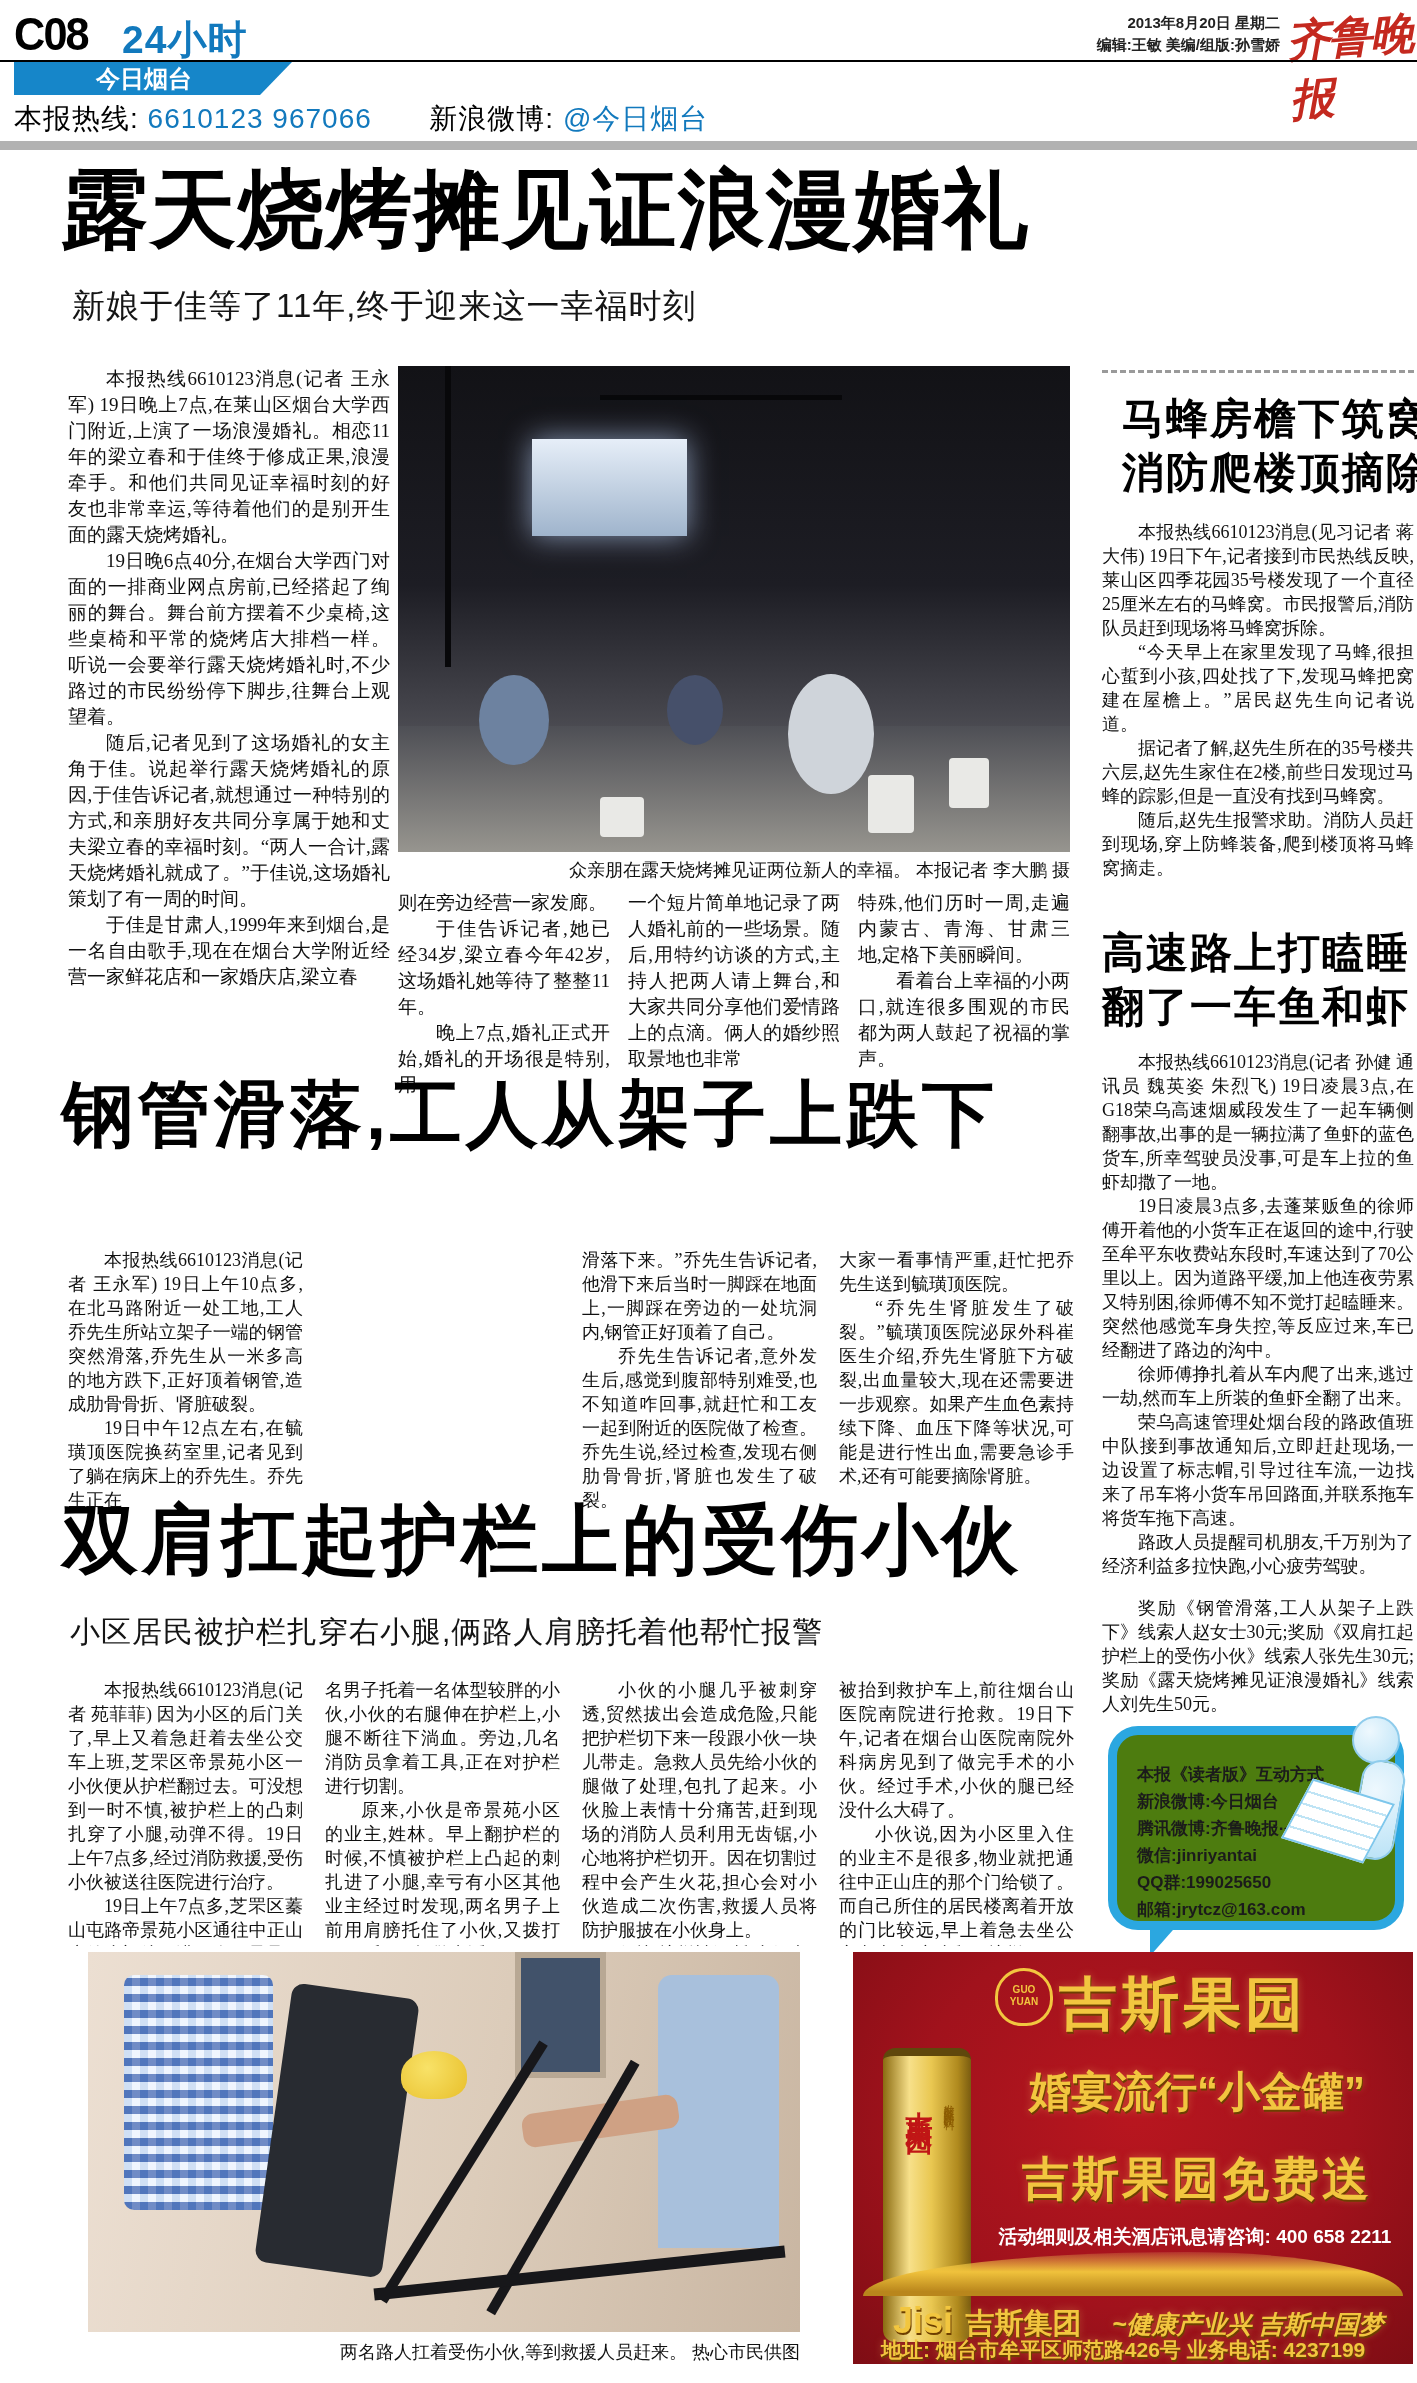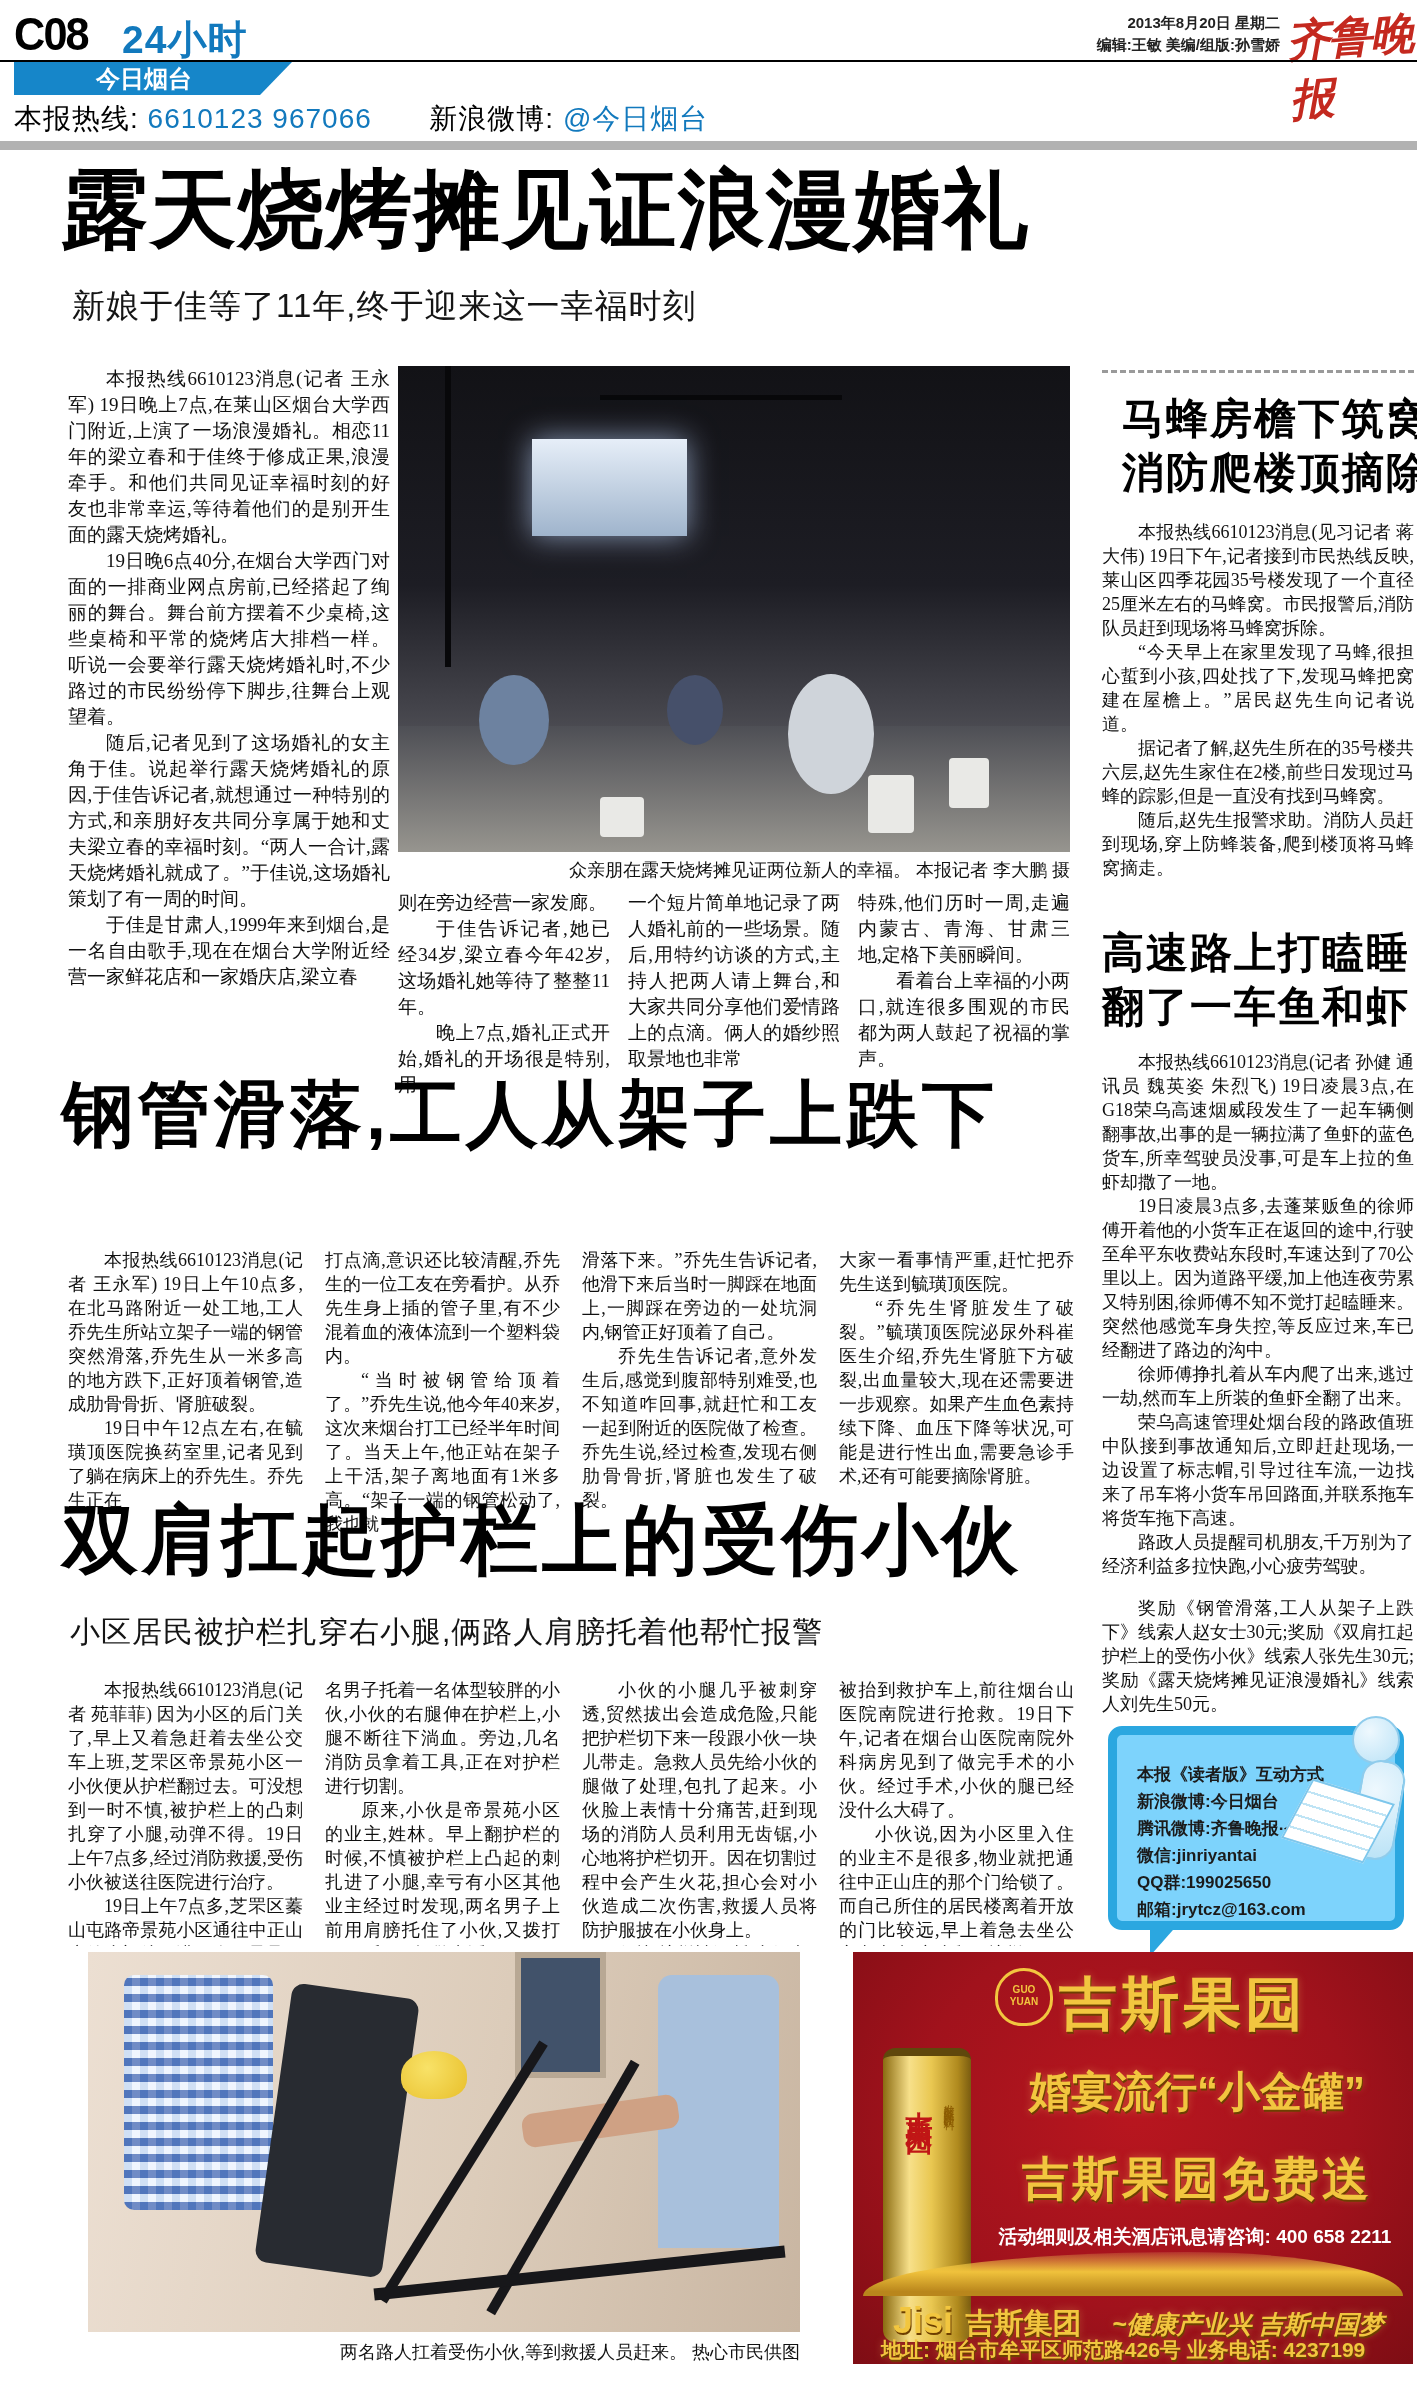--- a/index.html
+++ b/index.html
@@ -53,21 +53,21 @@
   .p2-plaid{background:
       repeating-linear-gradient(0deg,rgba(70,105,180,.75) 0 8px,rgba(240,246,255,.75) 8px 16px),
       repeating-linear-gradient(90deg,#6f9bd4 0 8px,#eef3fb 8px 16px);border-radius:10px;}
   .p2-jacket{background:#282b31;border-radius:12px;}
   .p2-helmet{background:radial-gradient(circle at 40% 35%,#f8e268,#e8bf2a);border-radius:50% 50% 40% 40%;}
   .p2-bar{background:#17171a;}
   .p2-man{background:#a8c0dc;border-radius:14px 14px 0 0;}
   .p2-skin{background:#cfa184;border-radius:12px;}
 
   
-  .bubble{background:#7dd3fc;border:9px solid #2ba7e0;border-radius:14px;box-sizing:border-box;}
+  .bubble{background:#4d7c0f;border:9px solid #2ba7e0;border-radius:30px;box-sizing:border-box;}
   .bubble-tail{width:0;height:0;border-top:34px solid #2ba7e0;border-right:30px solid transparent;}
   .bubble-line{font-size:17px;font-weight:700;color:#1b1b1b;line-height:27px;}
   .fig-part{background:radial-gradient(circle at 35% 30%,#eef8fe,#b9e2f6);border:2px solid #8fccec;}
   .fig-paper{background:#fff;border:2px solid #7ec7ec;
       background-image:repeating-linear-gradient(0deg,transparent 0 10px,#bfe4f5 10px 12px);}
 
   
   .ad{background:radial-gradient(ellipse at 50% 40%,#b8161f 0%,#a1121c 55%,#7e0d14 100%);}
   .gold{color:#f2c63f;text-shadow:1px 2px 0 #6d3f00,0 0 8px rgba(255,215,110,.35);font-weight:900;}
   .ad-white{color:#ffffff;font-weight:700;}
@@ -141,24 +141,20 @@
   <div class="abs bodytext lg" style="left:858px;top:890px;width:212px;">
       <p class="cont">特殊,他们历时一周,走遍内蒙古、青海、甘肃三地,定格下美丽瞬间。</p>
       <p>看着台上幸福的小两口,就连很多围观的市民都为两人鼓起了祝福的掌声。</p>
     </div>
 
   <div class="abs h2" style="left:62px;top:1078px;width:1020px;">钢管滑落,工人从架子上跌下</div>
   <div class="abs bodytext" style="left:68px;top:1248px;width:235px;">
       <p>本报热线6610123消息(记者 王永军) 19日上午10点多,在北马路附近一处工地,工人乔先生所站立架子一端的钢管突然滑落,乔先生从一米多高的地方跌下,正好顶着钢管,造成肋骨骨折、肾脏破裂。</p>
       <p>19日中午12点左右,在毓璜顶医院换药室里,记者见到了躺在病床上的乔先生。乔先生正在</p>
     </div>
-  <div class="abs bodytext" style="left:325px;top:1248px;width:235px;">
-      <p class="cont">打点滴,意识还比较清醒,乔先生的一位工友在旁看护。从乔先生身上插的管子里,有不少混着血的液体流到一个塑料袋内。</p>
-      <p>“当时被钢管给顶着了。”乔先生说,他今年40来岁,这次来烟台打工已经半年时间了。当天上午,他正站在架子上干活,架子离地面有1米多高。“架子一端的钢管松动了,我也就</p>
-    </div>
   <div class="abs bodytext" style="left:582px;top:1248px;width:235px;">
       <p class="cont">滑落下来。”乔先生告诉记者,他滑下来后当时一脚踩在地面上,一脚踩在旁边的一处坑洞内,钢管正好顶着了自己。</p>
       <p>乔先生告诉记者,意外发生后,感觉到腹部特别难受,也不知道咋回事,就赶忙和工友一起到附近的医院做了检查。乔先生说,经过检查,发现右侧肋骨骨折,肾脏也发生了破裂。</p>
     </div>
   <div class="abs bodytext" style="left:839px;top:1248px;width:235px;">
       <p class="cont">大家一看事情严重,赶忙把乔先生送到毓璜顶医院。</p>
       <p>“乔先生肾脏发生了破裂。”毓璜顶医院泌尿外科崔医生介绍,乔先生肾脏下方破裂,出血量较大,现在还需要进一步观察。如果产生血色素持续下降、血压下降等状况,可能是进行性出血,需要急诊手术,还有可能要摘除肾脏。</p>
     </div>
 
   <div class="abs h3" style="left:62px;top:1502px;width:1020px;">双肩扛起护栏上的受伤小伙</div>

